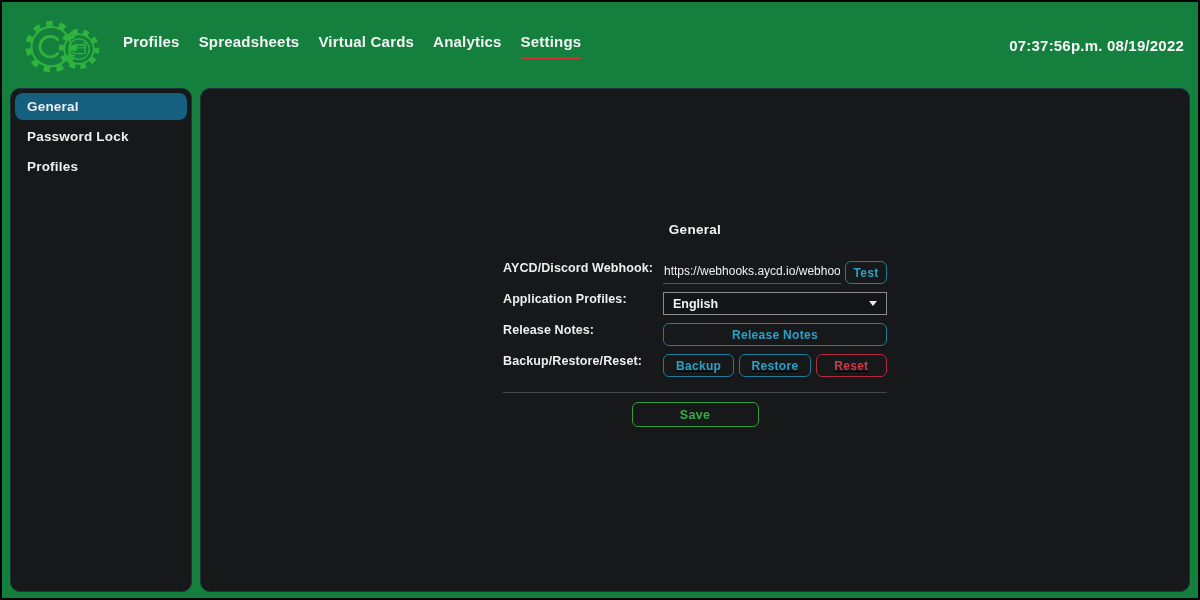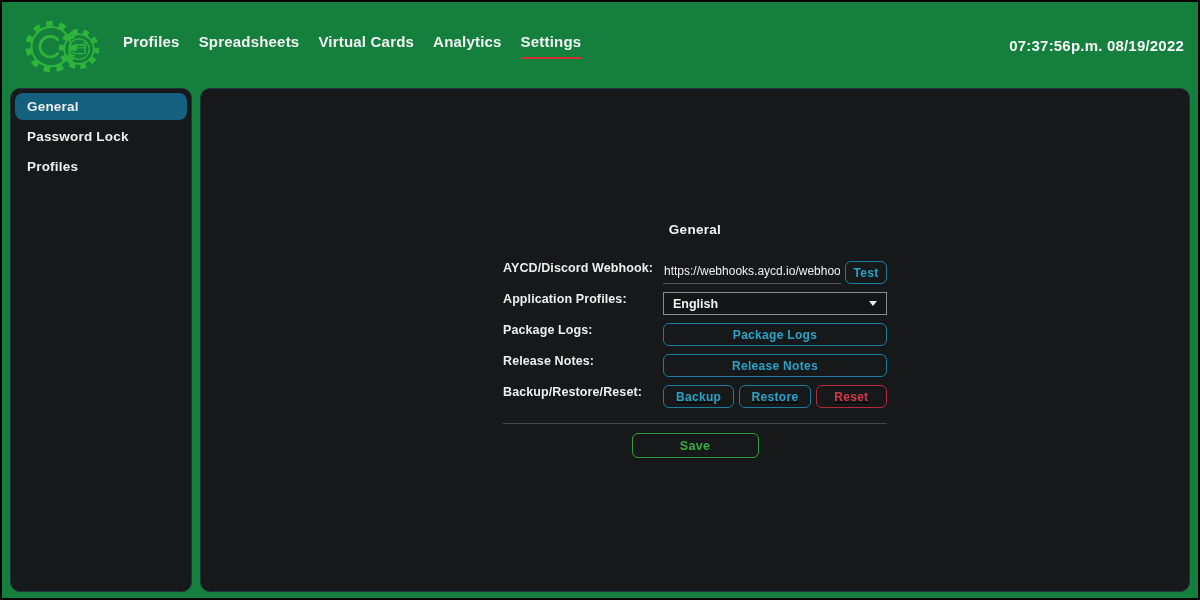--- a/index.html
+++ b/index.html
@@ -164,26 +164,20 @@
         <div class="row">
           <label>Application Profiles:</label>
           <div class="ctrl">
             <div class="select">
               <span class="sel-value">English</span>
               <span class="caret"></span>
             </div>
           </div>
         </div>
 
-        <div class="row">
-          <label>Package Logs:</label>
-          <div class="ctrl">
-            <button class="btn teal full">Package Logs</button>
-          </div>
-        </div>
 
         <div class="row">
           <label>Release Notes:</label>
           <div class="ctrl">
             <button class="btn teal full">Release Notes</button>
           </div>
         </div>
 
         <div class="row">
           <label>Backup/Restore/Reset:</label>

